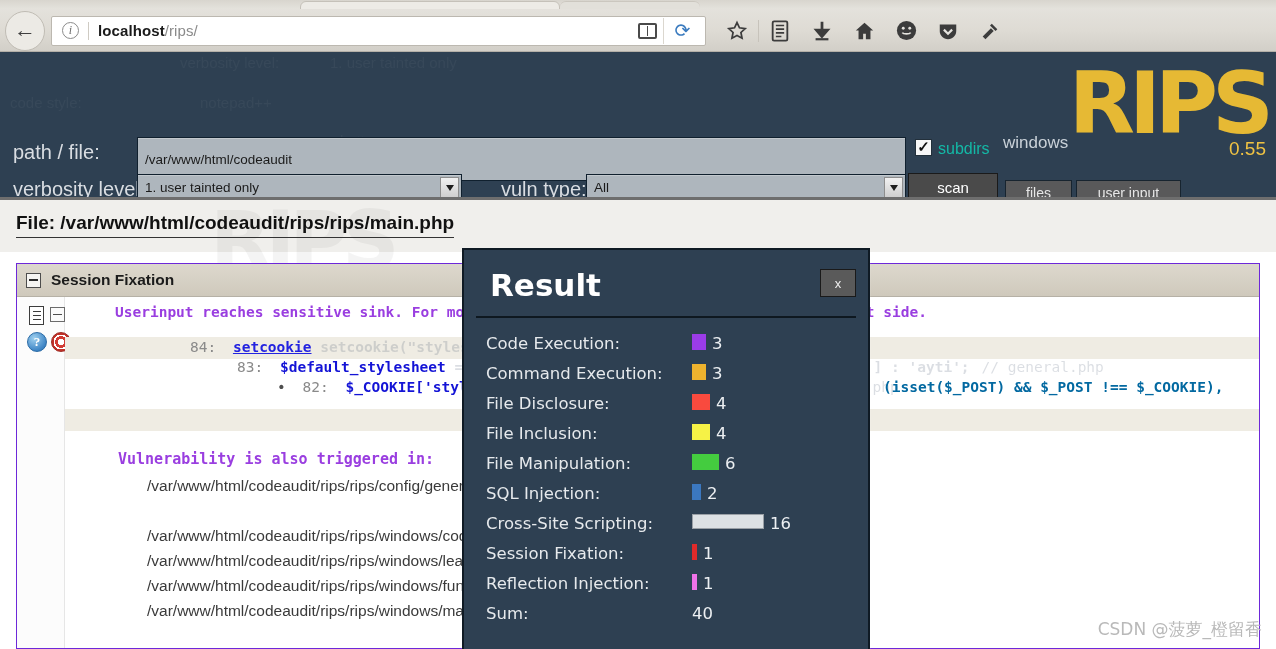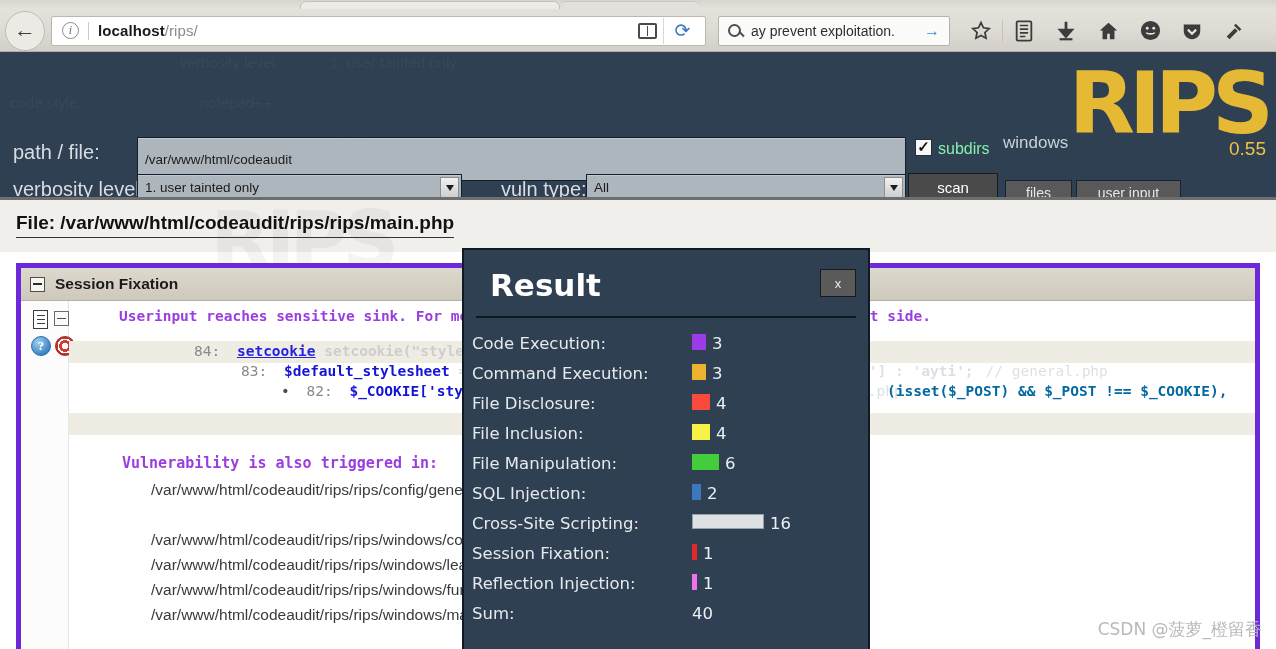--- a/index.html
+++ b/index.html
@@ -167,21 +167,21 @@
     color: #e7e7e7; font-size: 14px;
     display:flex; align-items:center; justify-content:center;
     cursor:pointer;
   }
   .chk {
     position:absolute; width: 17px; height: 17px; background:#f7f7f7;
     border: 1px solid #23303b; display:flex; align-items:center; justify-content:center;
     cursor: pointer;
   }
   .chk span { font-size: 15px; color:#111; line-height:1; margin-top:-2px; font-weight:700;}
-  .chk-lbl { position:absolute; color:#86efac; font-size:16px; }
+  .chk-lbl { position:absolute; color:#14b8a6; font-size:16px; }
   .win-lbl { position:absolute; color:#c9d1d8; font-size: 17px; }
 
   .rips-logo {
     position:absolute; right: 8px; top: 8px;
     font-family: "DejaVu Sans", sans-serif;
     font-weight: 800; font-size: 86px; color: #f0c033;
     letter-spacing: -6px; line-height: 86px;
     opacity: .95;
   }
   .rips-ver {
@@ -207,21 +207,21 @@
   .file-title {
     position: absolute; left: 16px; top: 12px;
     font-size: 19px; font-weight: 700; color: #111;
     border-bottom: 1px solid #333;
     padding-bottom: 3px;
     white-space: nowrap;
   }
 
   .vuln-box {
     position: absolute; left: 16px; top: 63px; width: 1244px; height: 386px;
-    border: 5px solid #6d28d9;
+    border: 1px solid #6d28d9;
     background: #ffffff;
   }
   .vuln-head {
     height: 33px; background: linear-gradient(to bottom,#ddd8cd,#cfc9bc);
     border-bottom: 1px solid #b6b1a6;
     display: flex; align-items: center; padding-left: 9px; gap: 10px;
   }
   .sq-toggle {
     width: 15px; height: 15px; background: #f6f5f2; border: 1.6px solid #4d4d4d;
     display:flex; align-items:center; justify-content:center; cursor:pointer;
@@ -308,21 +308,21 @@
     display:flex;align-items:center;justify-content:center;cursor:pointer;
   }
   .modal-rule {
     position:absolute; left: 12px; right: 12px; top: 66px; height: 2px; background: #0e1820;
   }
   .res-list { position:absolute; left: 0; top: 78px; right:0; }
   .res-row {
     position: relative; height: 30px; display:flex; align-items:center;
   }
   .res-label {
-    position:absolute; left: 8px;
+    position:absolute; left: 22px;
     color: #e6e9ec; font-size: 16.5px;
     font-family:"DejaVu Sans", sans-serif;
   }
   .res-bar {
     position:absolute; left: 228px; height: 16px;
   }
   .res-count {
     position:absolute;
     color:#eceff2; font-size: 16.5px;
     font-family:"DejaVu Sans", sans-serif;
@@ -358,25 +358,20 @@
       <div class="urlbar">
         <div class="info-circle">i</div>
         <div class="url-sep"></div>
         <div class="url-text"><b>localhost</b><span>/rips/</span></div>
         <div class="reader-icon"></div>
         <div class="reload-wrap">
           <span class="reload-glyph">⟳</span>
         </div>
       </div>
 
-      <div class="searchbar">
-        <div class="mag"></div>
-        <div class="search-text">ay prevent exploitation.</div>
-        <div class="search-go">→</div>
-      </div>
 
       <div class="tb-icons">
         <div class="tb-icon">
           <svg width="22" height="22" viewBox="0 0 24 24">
               <path d="M12 2.8l2.7 5.7 6.2.8-4.6 4.3 1.2 6.2L12 16.9 6.5 19.8l1.2-6.2L3.1 9.3l6.2-.8z" fill="none" stroke="#3c3c3c" stroke-width="1.9"></path>
             </svg>
         </div>
         <div class="tb-sep"></div>
         <div class="tb-icon">
           <svg width="20" height="22" viewBox="0 0 20 24">

